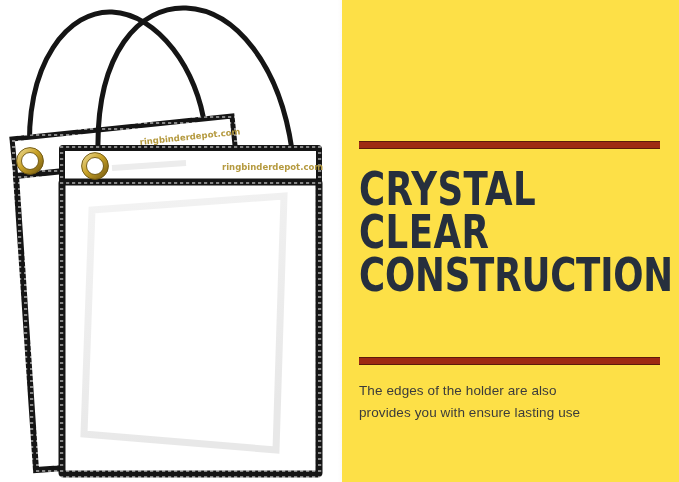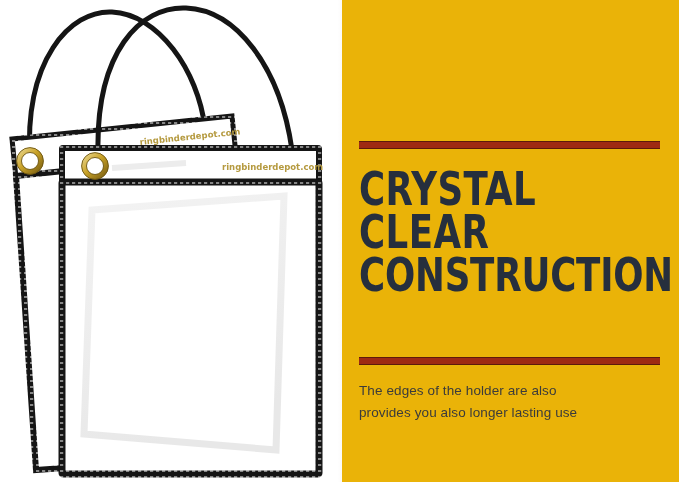--- a/index.html
+++ b/index.html
@@ -14,21 +14,21 @@
   
   #product-panel{
     position:absolute;left:0;top:0;width:340px;height:482px;
     background:#ffffff;overflow:hidden;
   }
   #product-svg{position:absolute;left:0;top:0;}
 
   
   #text-panel{
     position:absolute;left:340px;top:0;width:339px;height:482px;
-    background:#eab308;
+    background:#fde047;
   }
   #panel-edge-glow{
     position:absolute;left:-8px;top:0;width:10px;height:482px;
     background:linear-gradient(90deg,rgba(255,255,255,0) 0%,#ffffff 55%,#fbfafa 100%);
     pointer-events:none;
   }
 
   .rule{
     position:absolute;left:19px;width:301px;height:8px;
     background:#9e2a12;
@@ -133,16 +133,16 @@
     <div id="headline">
       <span class="hl-line" id="hl-1">CRYSTAL</span>
       <span class="hl-line" id="hl-2">CLEAR</span>
       <span class="hl-line" id="hl-3">CONSTRUCTION</span>
     </div>
 
     <div class="rule" id="rule-bottom"></div>
 
     <div id="bodycopy">
       <span class="bc-line">The edges of the holder are also</span>
-      <span class="bc-line">provides you also longer lasting use</span>
+      <span class="bc-line">provides you with ensure lasting use</span>
     </div>
   </div>
 </div>
 
 </body></html>

